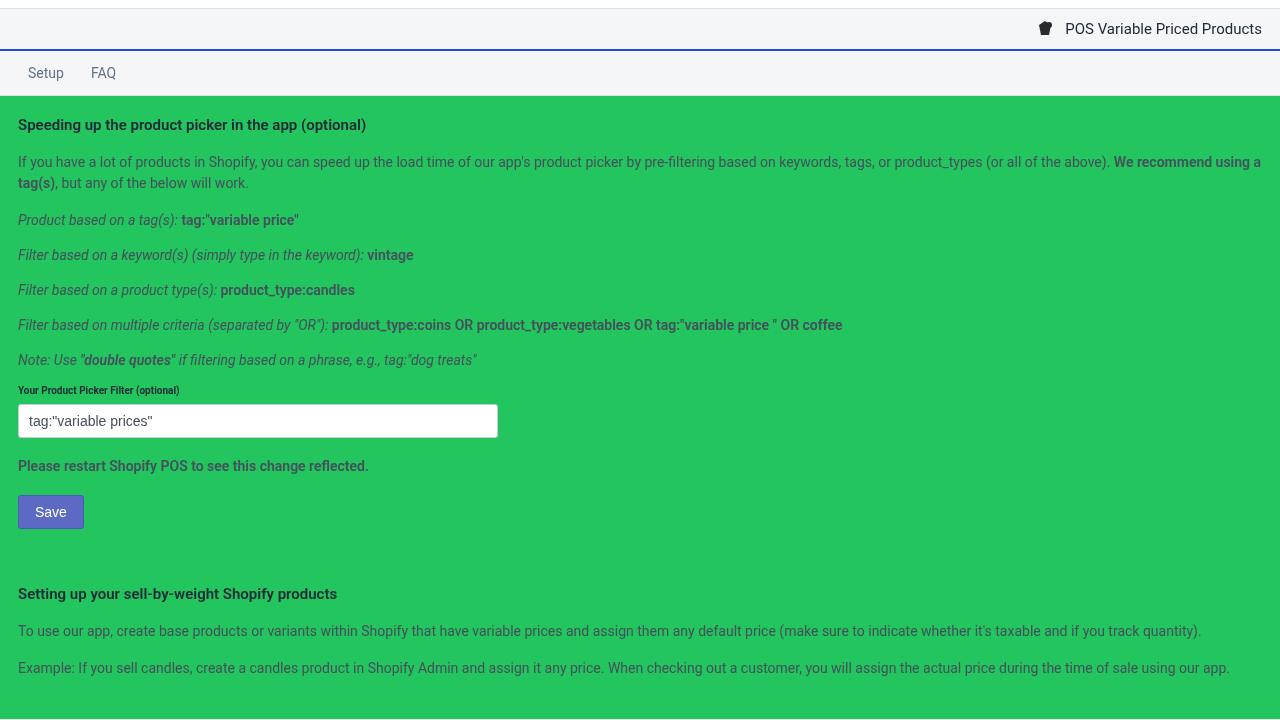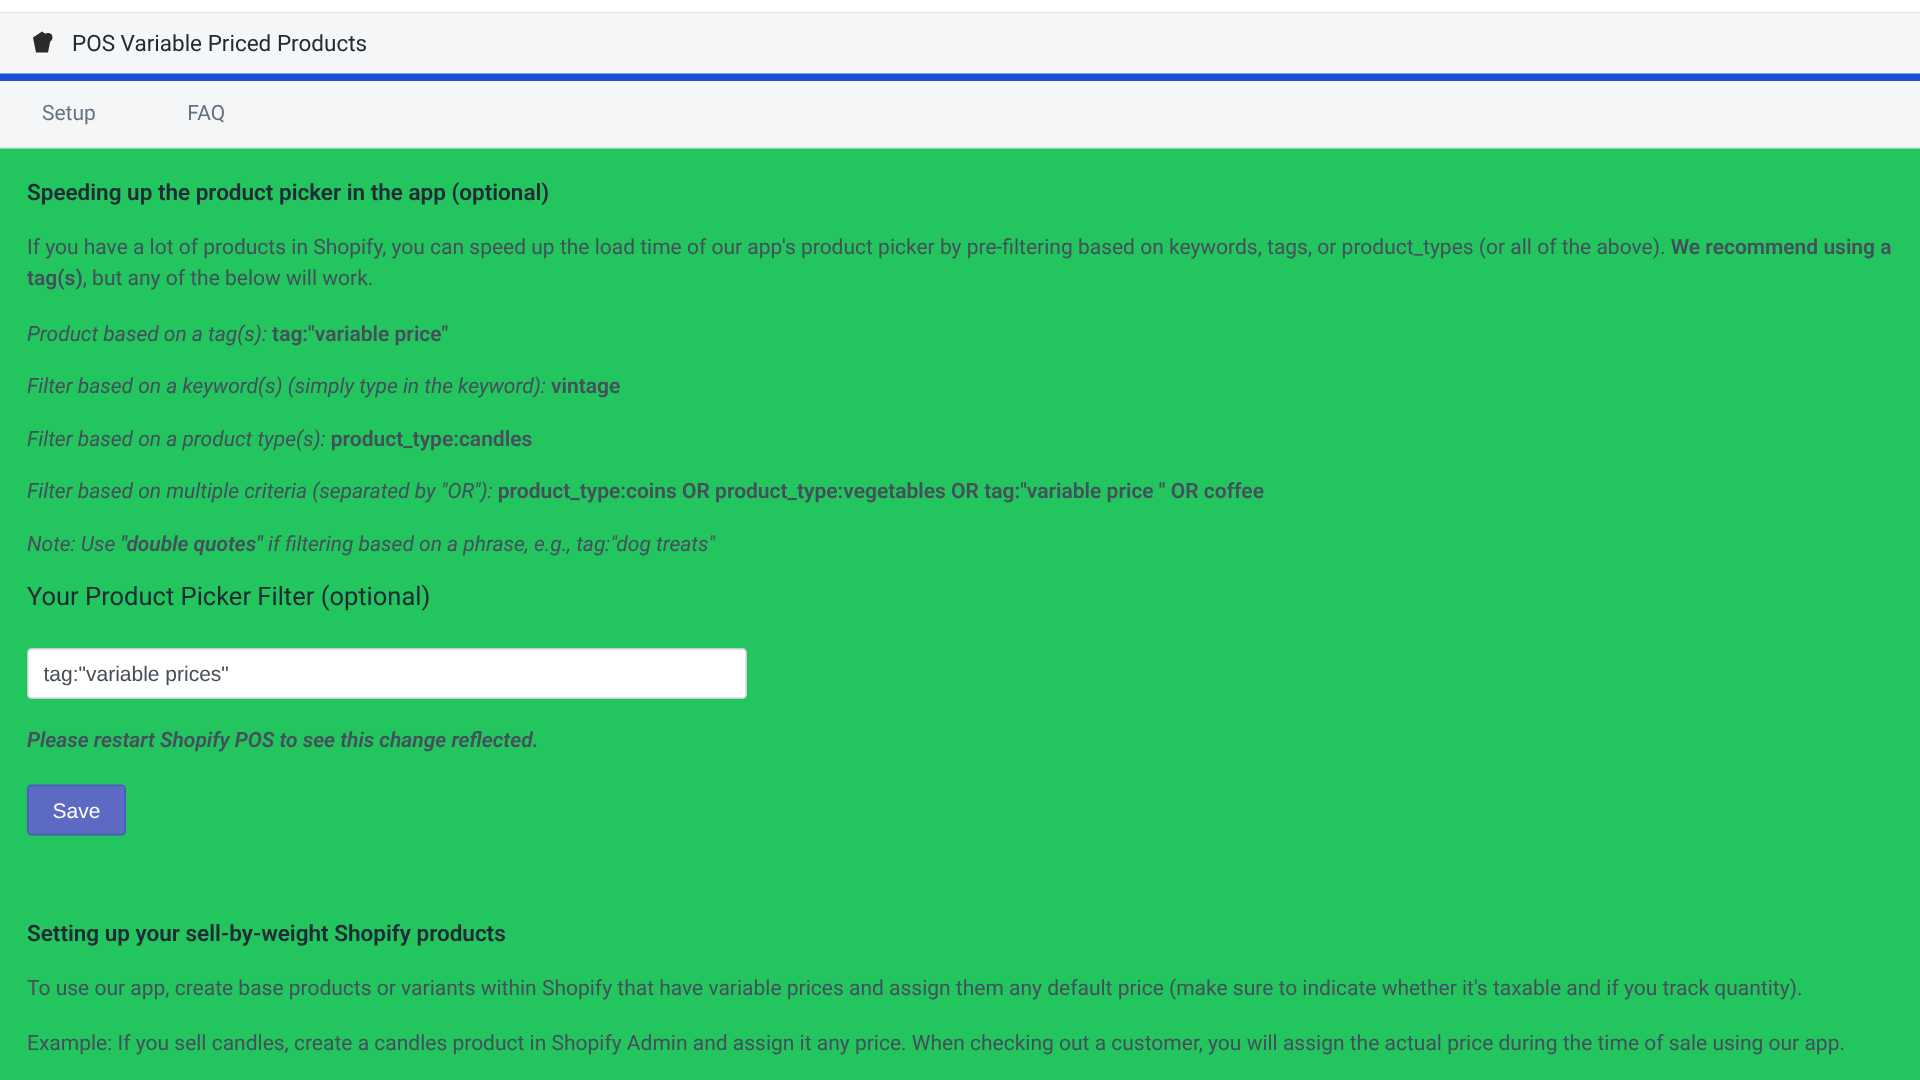--- a/index.html
+++ b/index.html
@@ -9,42 +9,43 @@
   color: #212b36;
   font-size: 14px;
 }
 .topbar {
   height: 9px;
   background: #fff;
   border-bottom: 1px solid #dfe3e8;
 }
 .header {
   background: #f4f6f8;
-  border-bottom: 5px solid #1d4ed8;
+  border-bottom: 2px solid #1d4ed8;
   padding: 10px 18px;
   display: flex;
   align-items: center;
   gap: 10px;
+  justify-content: flex-end;
 }
 .logo {
   width: 20px;
   height: 20px;
   position: relative;
 }
 .logo svg { display: block; }
 .app-title {
   font-size: 15px;
   color: #212b36;
 }
 .tabs {
   background: #f4f6f8;
   border-bottom: 1px solid #dfe3e8;
   padding: 0 18px;
   display: flex;
-  gap: 41px;
+  gap: 7px;
   text-align: right;
 }
 .tab {
   padding: 14px 10px;
   color: #637381;
   font-size: 14px;
   cursor: pointer;
 }
 .content {
   background: #22c55e;
@@ -66,35 +67,34 @@
   font-style: italic;
   margin-bottom: 14px;
 }
 p.filter-line .bold {
   font-weight: 600;
 }
 .bold { font-weight: 600; font-style: normal; }
 .bold-italic { font-weight: 600; font-style: italic; }
 label {
   display: block;
-  font-weight: 400;
-  font-size: 17px;
-  margin-bottom: 24px;
+  font-weight: 700;
+  font-size: 10px;
+  margin-bottom: 8px;
 }
 input[type=text] {
   width: 480px;
   padding: 8px 10px;
   border: 1px solid #c4cdd5;
   border-radius: 3px;
   font-size: 14px;
   color: #454f5b;
 }
 .restart-note {
   font-weight: 600;
-  font-style: italic;
   margin-top: 18px;
   margin-bottom: 18px;
 }
 button.save {
   background: #5c6ac4;
   color: #fff;
   border: 1px solid #4959bd;
   padding: 8px 16px;
   border-radius: 3px;
   font-size: 14px;

